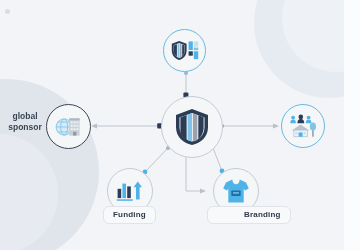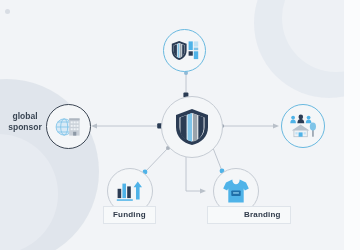--- a/index.html
+++ b/index.html
@@ -47,21 +47,21 @@
 
   #node-center{left:161px;top:96px;width:60px;height:60px;}
   #node-top{left:163px;top:29px;width:41px;height:41px;}
   #node-left{left:46px;top:104px;width:43px;height:43px;}
   #node-right{left:281px;top:104px;width:42px;height:42px;}
   #node-funding{left:107px;top:168px;width:44px;height:44px;}
   #node-branding{left:213px;top:168px;width:44px;height:44px;}
 
   .label-pill{
     position:absolute;background:#f7f9fa;
-    border:1px solid #dfe4ea;border-radius:0;
+    border:1px solid #dfe4ea;border-radius:6px;
     font-size:8px;font-weight:bold;color:#2f3a4a;
     letter-spacing:.2px;padding:3px 9px 4px;
     text-align:center;white-space:nowrap;
   }
   #label-funding{left:103px;top:206px;}
   #label-branding{left:207px;top:206px;padding-left:36px;}
 
   #label-global-sponsor{
     position:absolute;left:4px;top:111px;width:42px;
     font-size:8.5px;font-weight:bold;line-height:1.25;

